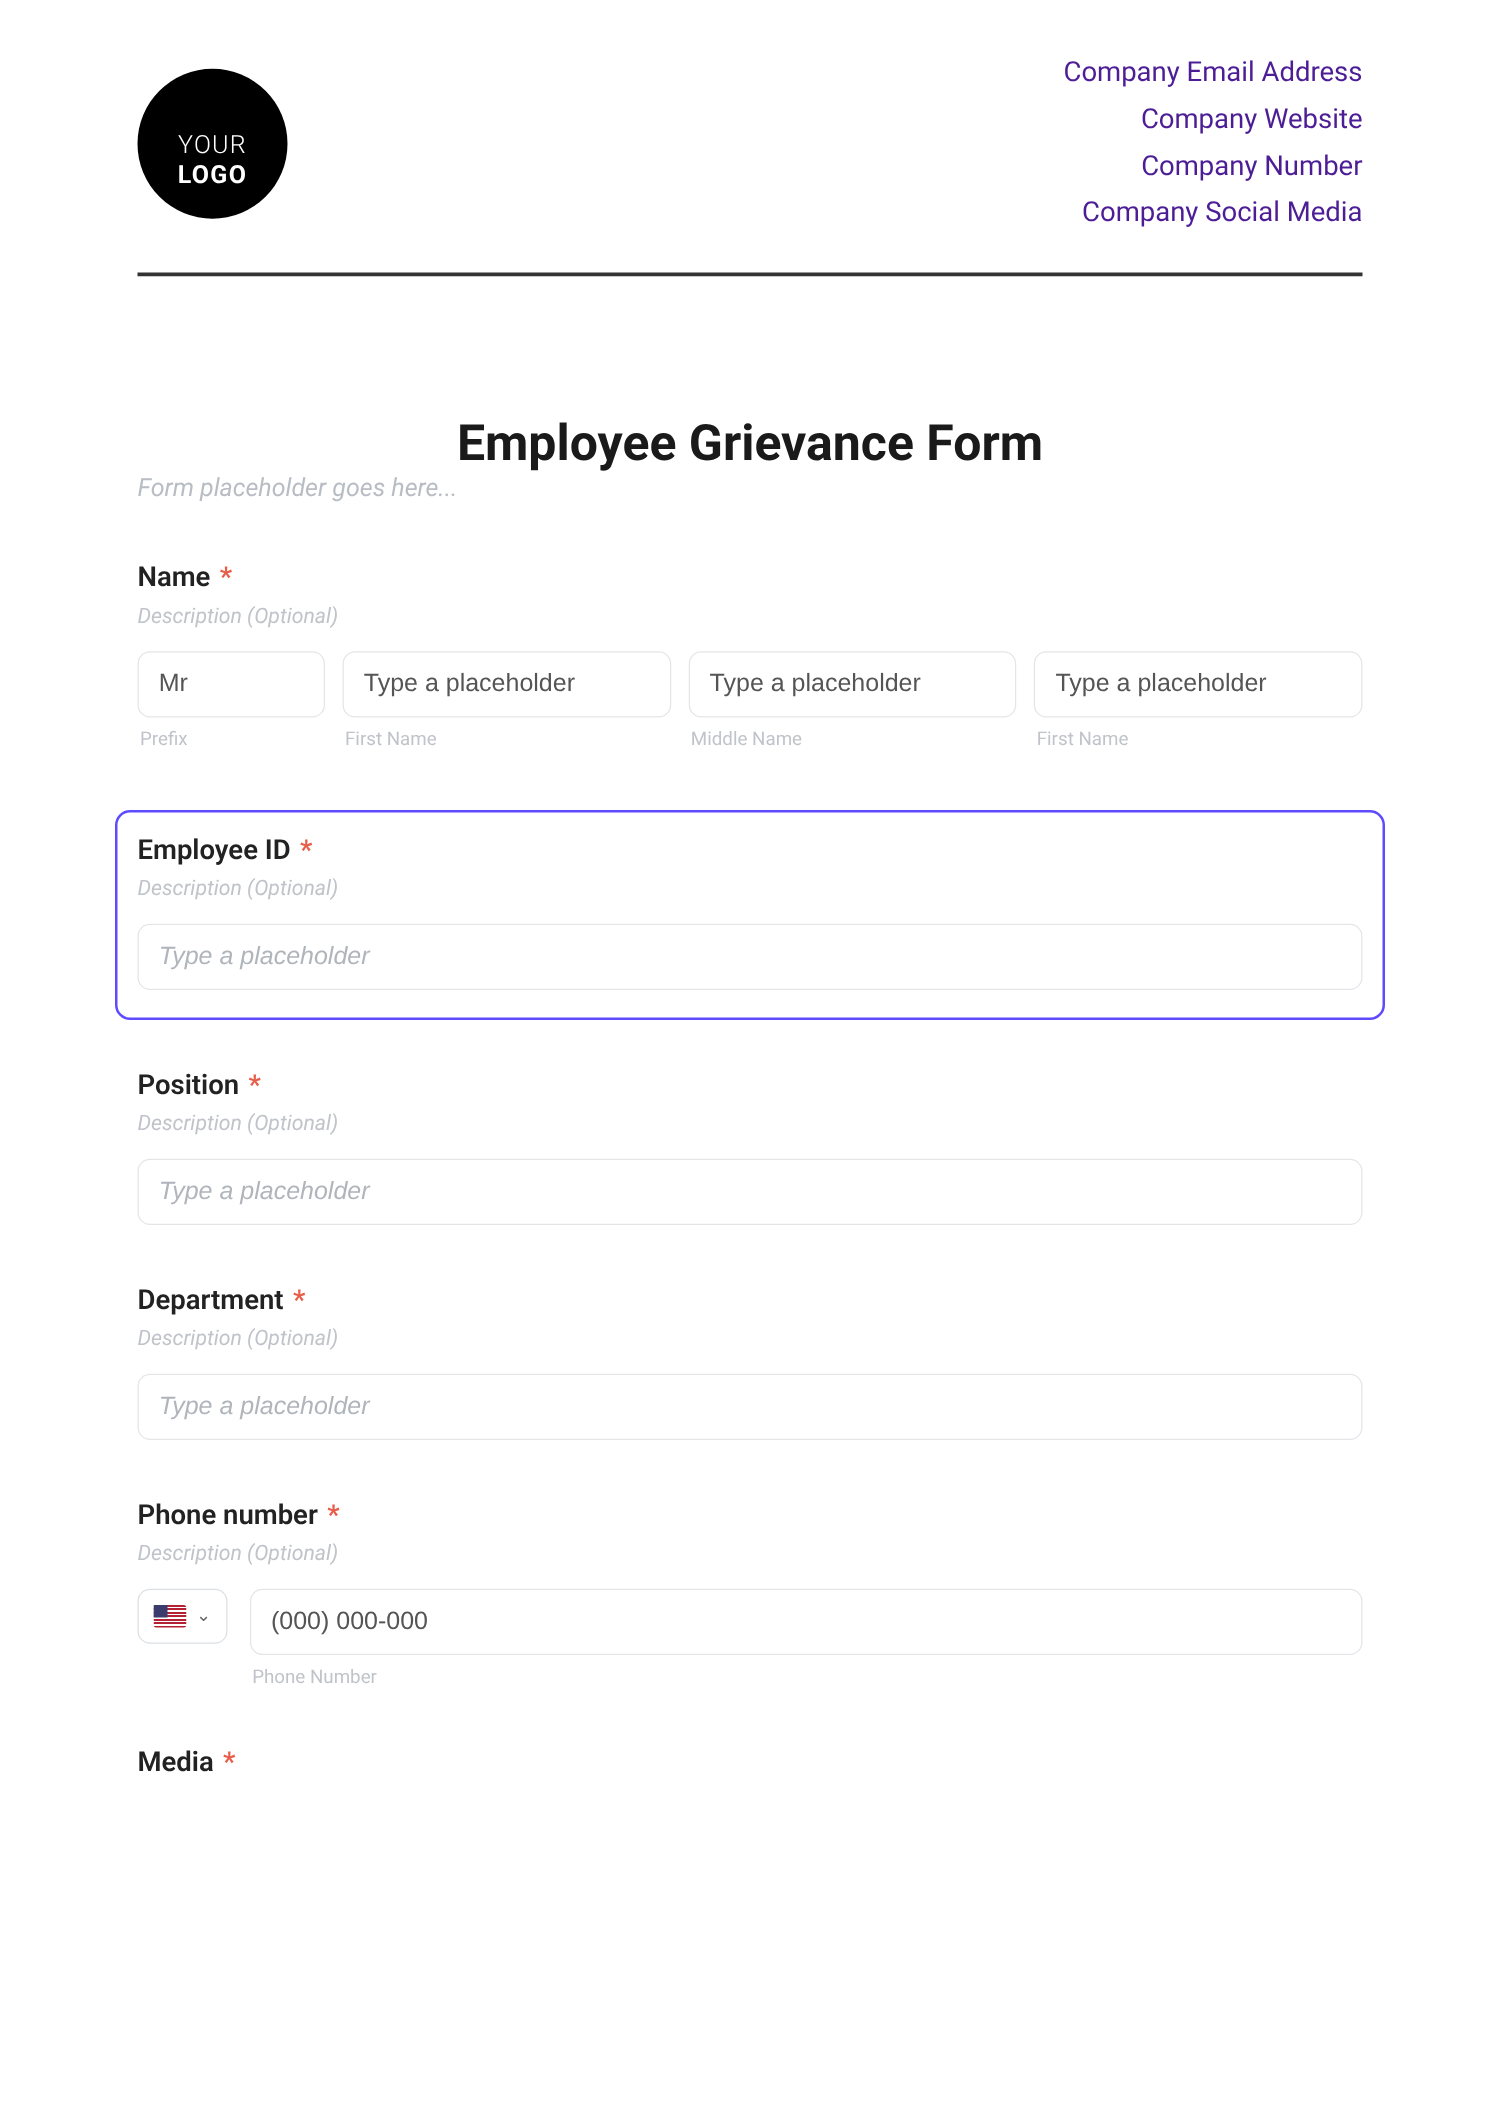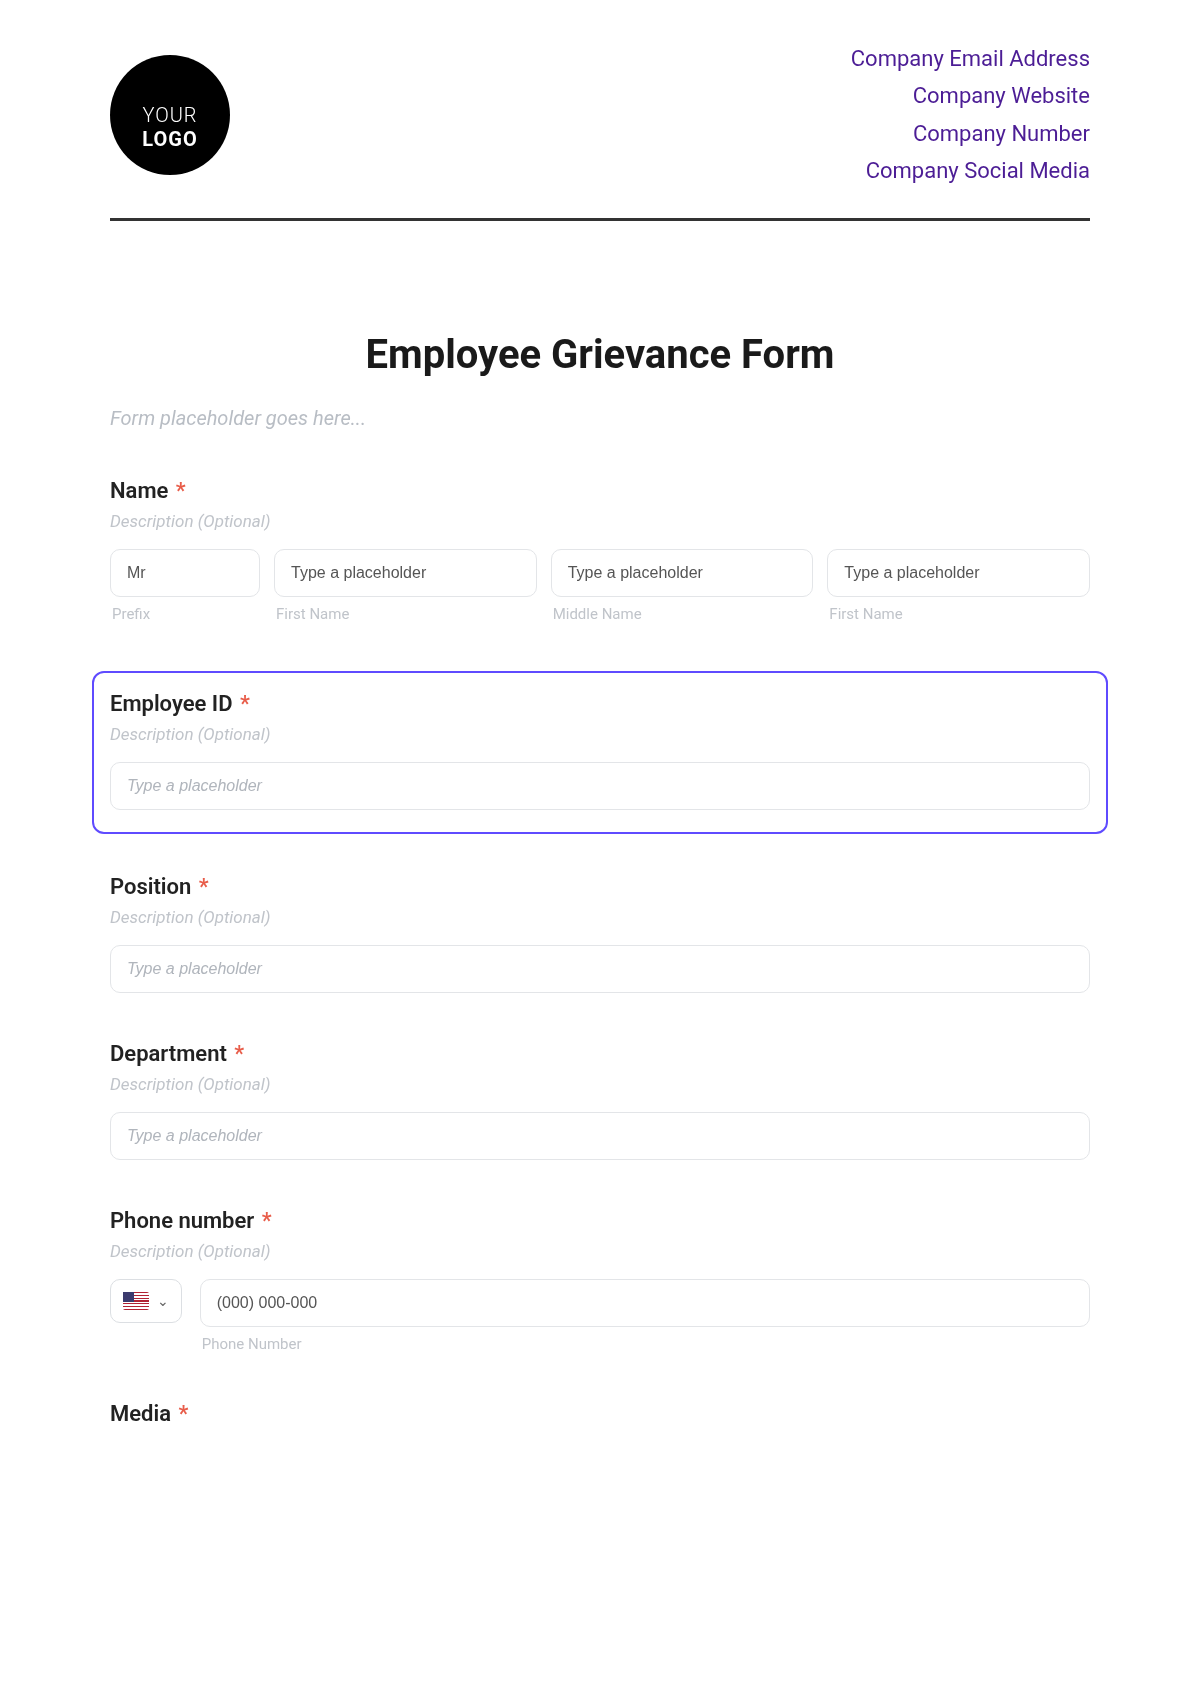--- a/index.html
+++ b/index.html
@@ -22,39 +22,39 @@
   .logo {
     width: 120px; height: 120px; border-radius: 50%;
     background: #000; color: #fff;
     display: flex; flex-direction: column;
     align-items: center; justify-content: center;
     font-size: 20px; letter-spacing: 1px; line-height: 1.2;
   }
   .logo .l1 { font-weight: 300; margin-top: 25px; }
   .logo .l2 { font-weight: 700; }
   .company-info { text-align: right; font-size: 22px; color: #4c1d95; line-height: 1.7; }
-  .form-title { text-align: center; font-size: 40px; font-weight: 700; margin-bottom: 28px; color: #1a1a1a; }
+  .form-title { text-align: center; font-size: 40px; font-weight: 700; color: #1a1a1a; }
   .form-desc { font-style: italic; color: #b8bdc4; font-size: 20px; margin-bottom: 48px; }
   .field-block { margin-bottom: 48px; padding: 0; }
   .field-block.active {
     border: 2px solid #5f4bff;
     border-radius: 12px;
     padding: 18px 16px 22px 16px;
     margin-left: -18px; margin-right: -18px;
     margin-bottom: 40px;
   }
   .field-label { font-size: 22px; font-weight: 600; color: #222; margin-bottom: 8px; }
   .field-label .req { color: #e85d4a; margin-left: 2px; }
   .field-sub { font-style: italic; color: #c0c4ca; font-size: 17px; margin-bottom: 18px; }
   .row-inputs { display: flex; gap: 14px; }
   .col-input { display: flex; flex-direction: column; flex: 1; }
   .col-input.small { flex: 0 0 150px; }
   input.txt {
     width: 100%;
-    font-size: 16px;
+    font-size: 20px;
     padding: 14px 16px;
     border: 1px solid #e3e5e8;
     border-radius: 10px;
     outline: none;
     color: #444;
     background: #fff;
     font-style: italic;
   }
   input.txt.filled { font-style: normal; color: #555; }
   input.txt::placeholder { color: #b0b5bc; font-style: italic; }

